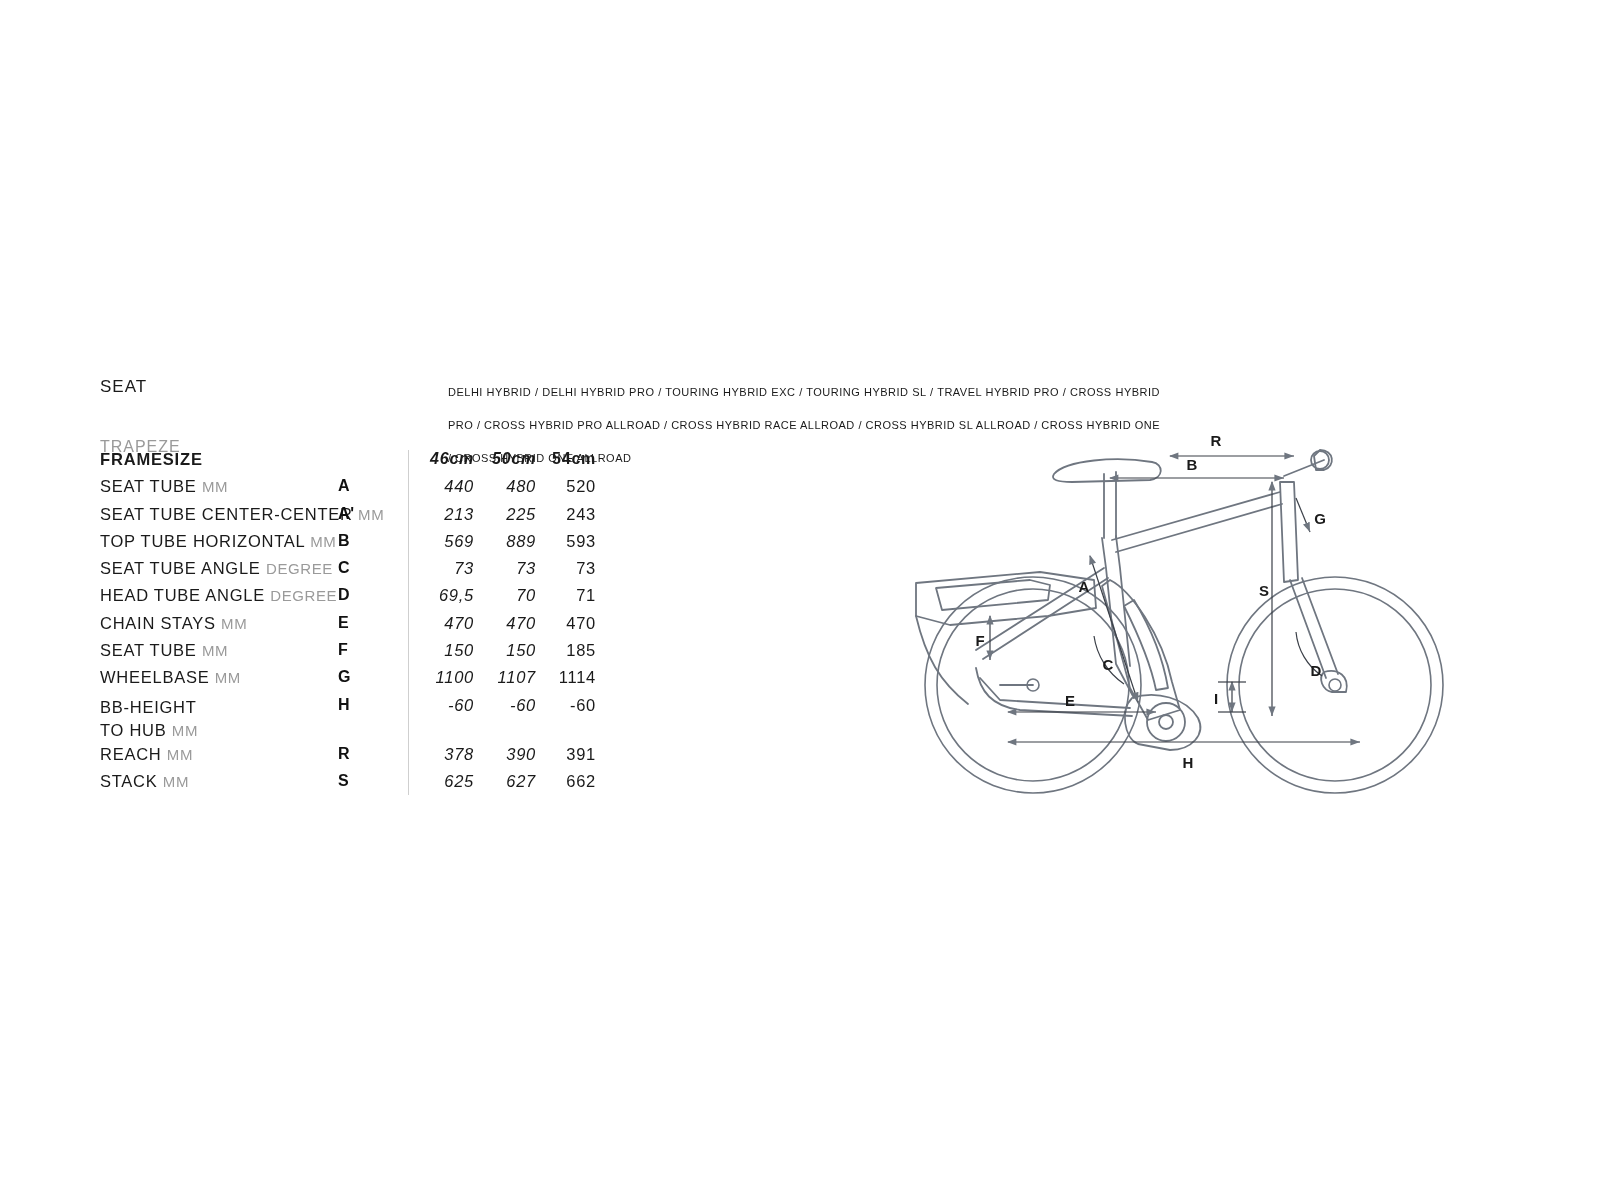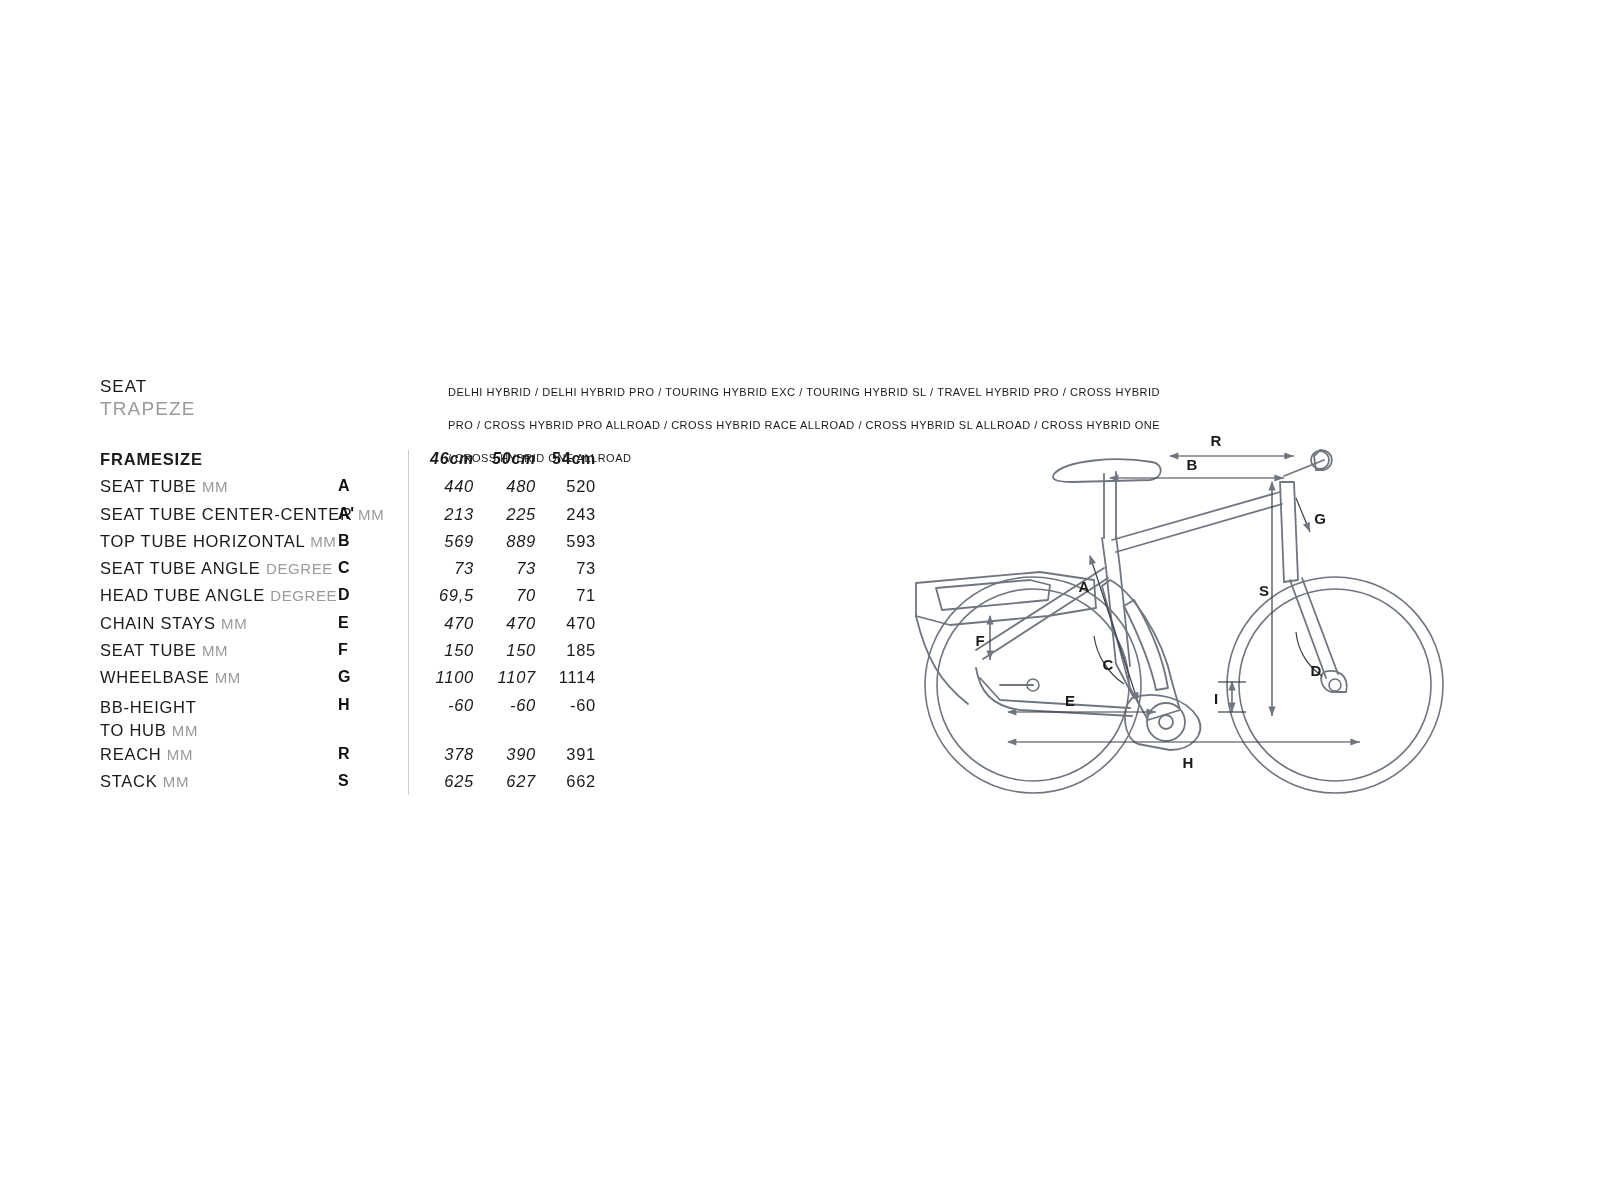--- a/index.html
+++ b/index.html
@@ -33,24 +33,25 @@
     top: 0;
     width: 280px;
   }
   .hl-model {
     font-size: 17px;
     letter-spacing: 0.06em;
     color: #1a1a1a;
     line-height: 22px;
   }
   .hl-trapeze {
-    font-size: 19px;
+    font-size: 16px;
     letter-spacing: 0.06em;
     color: #9a9a9a;
     line-height: 22px;
+    margin-top: 38px;
   }
   .header-models {
     position: absolute;
     left: 348px;
     top: 0;
     width: 712px;
     font-size: 11px;
     letter-spacing: 0.045em;
     line-height: 33px;
     color: #1a1a1a;

